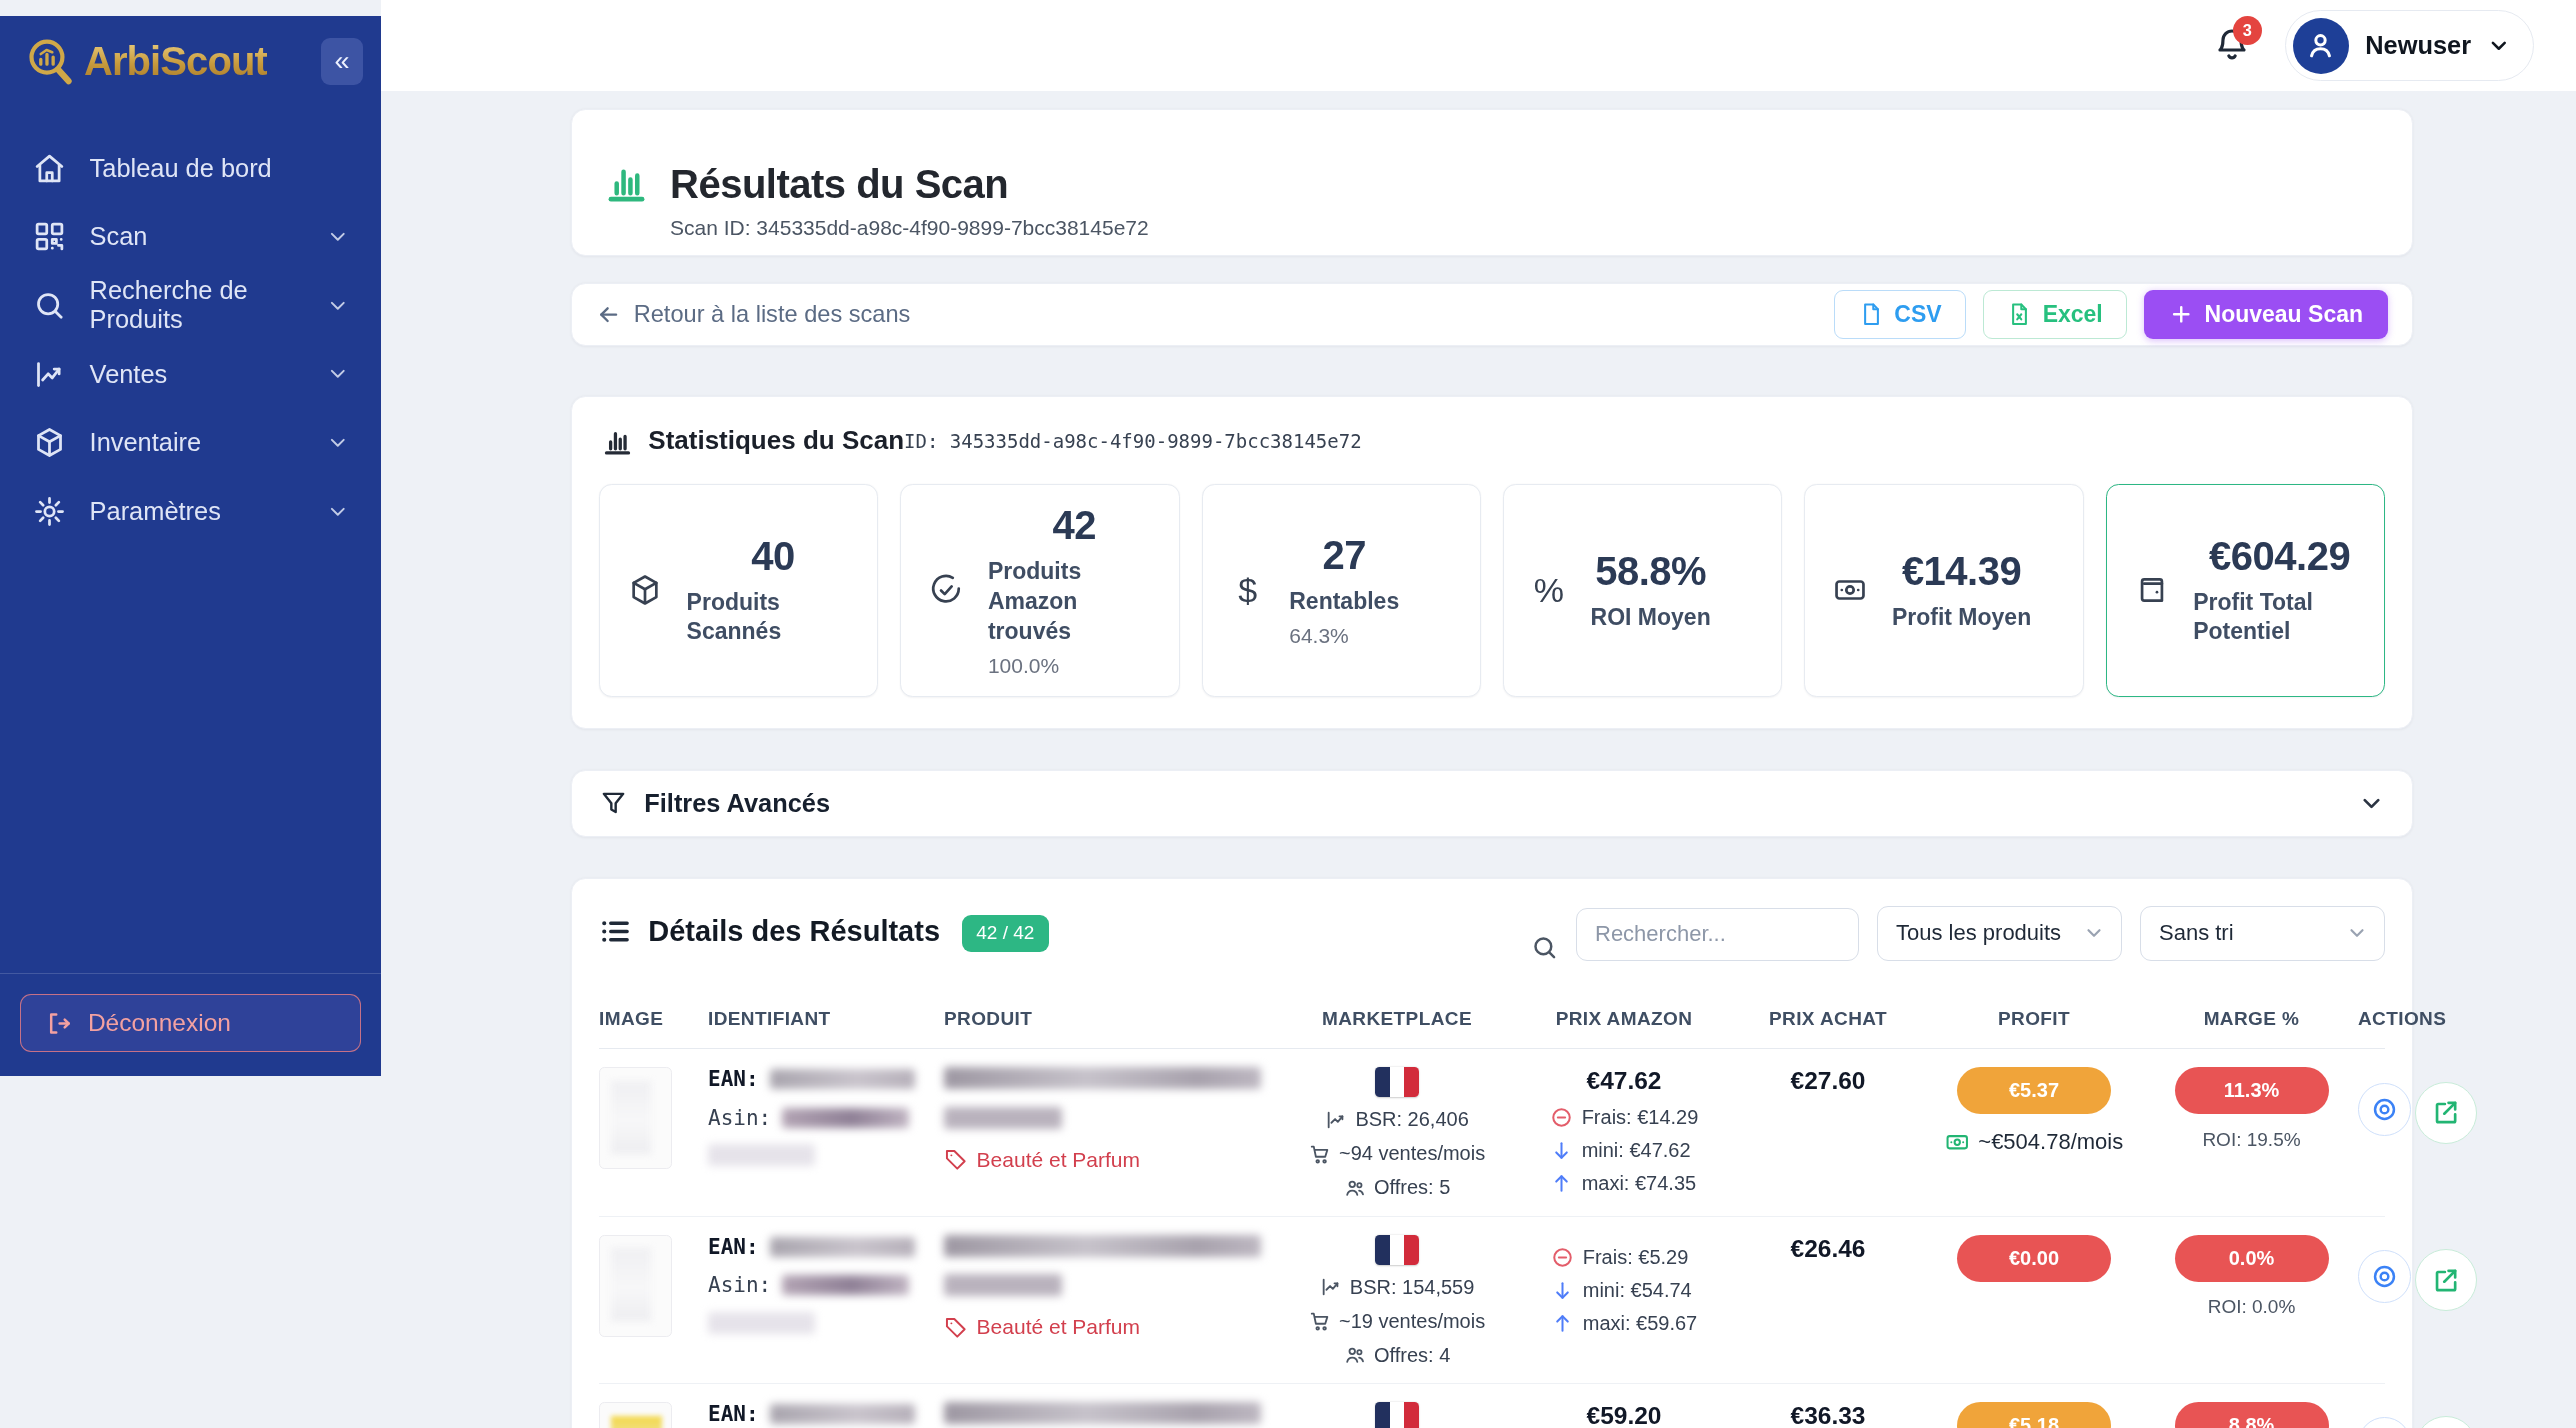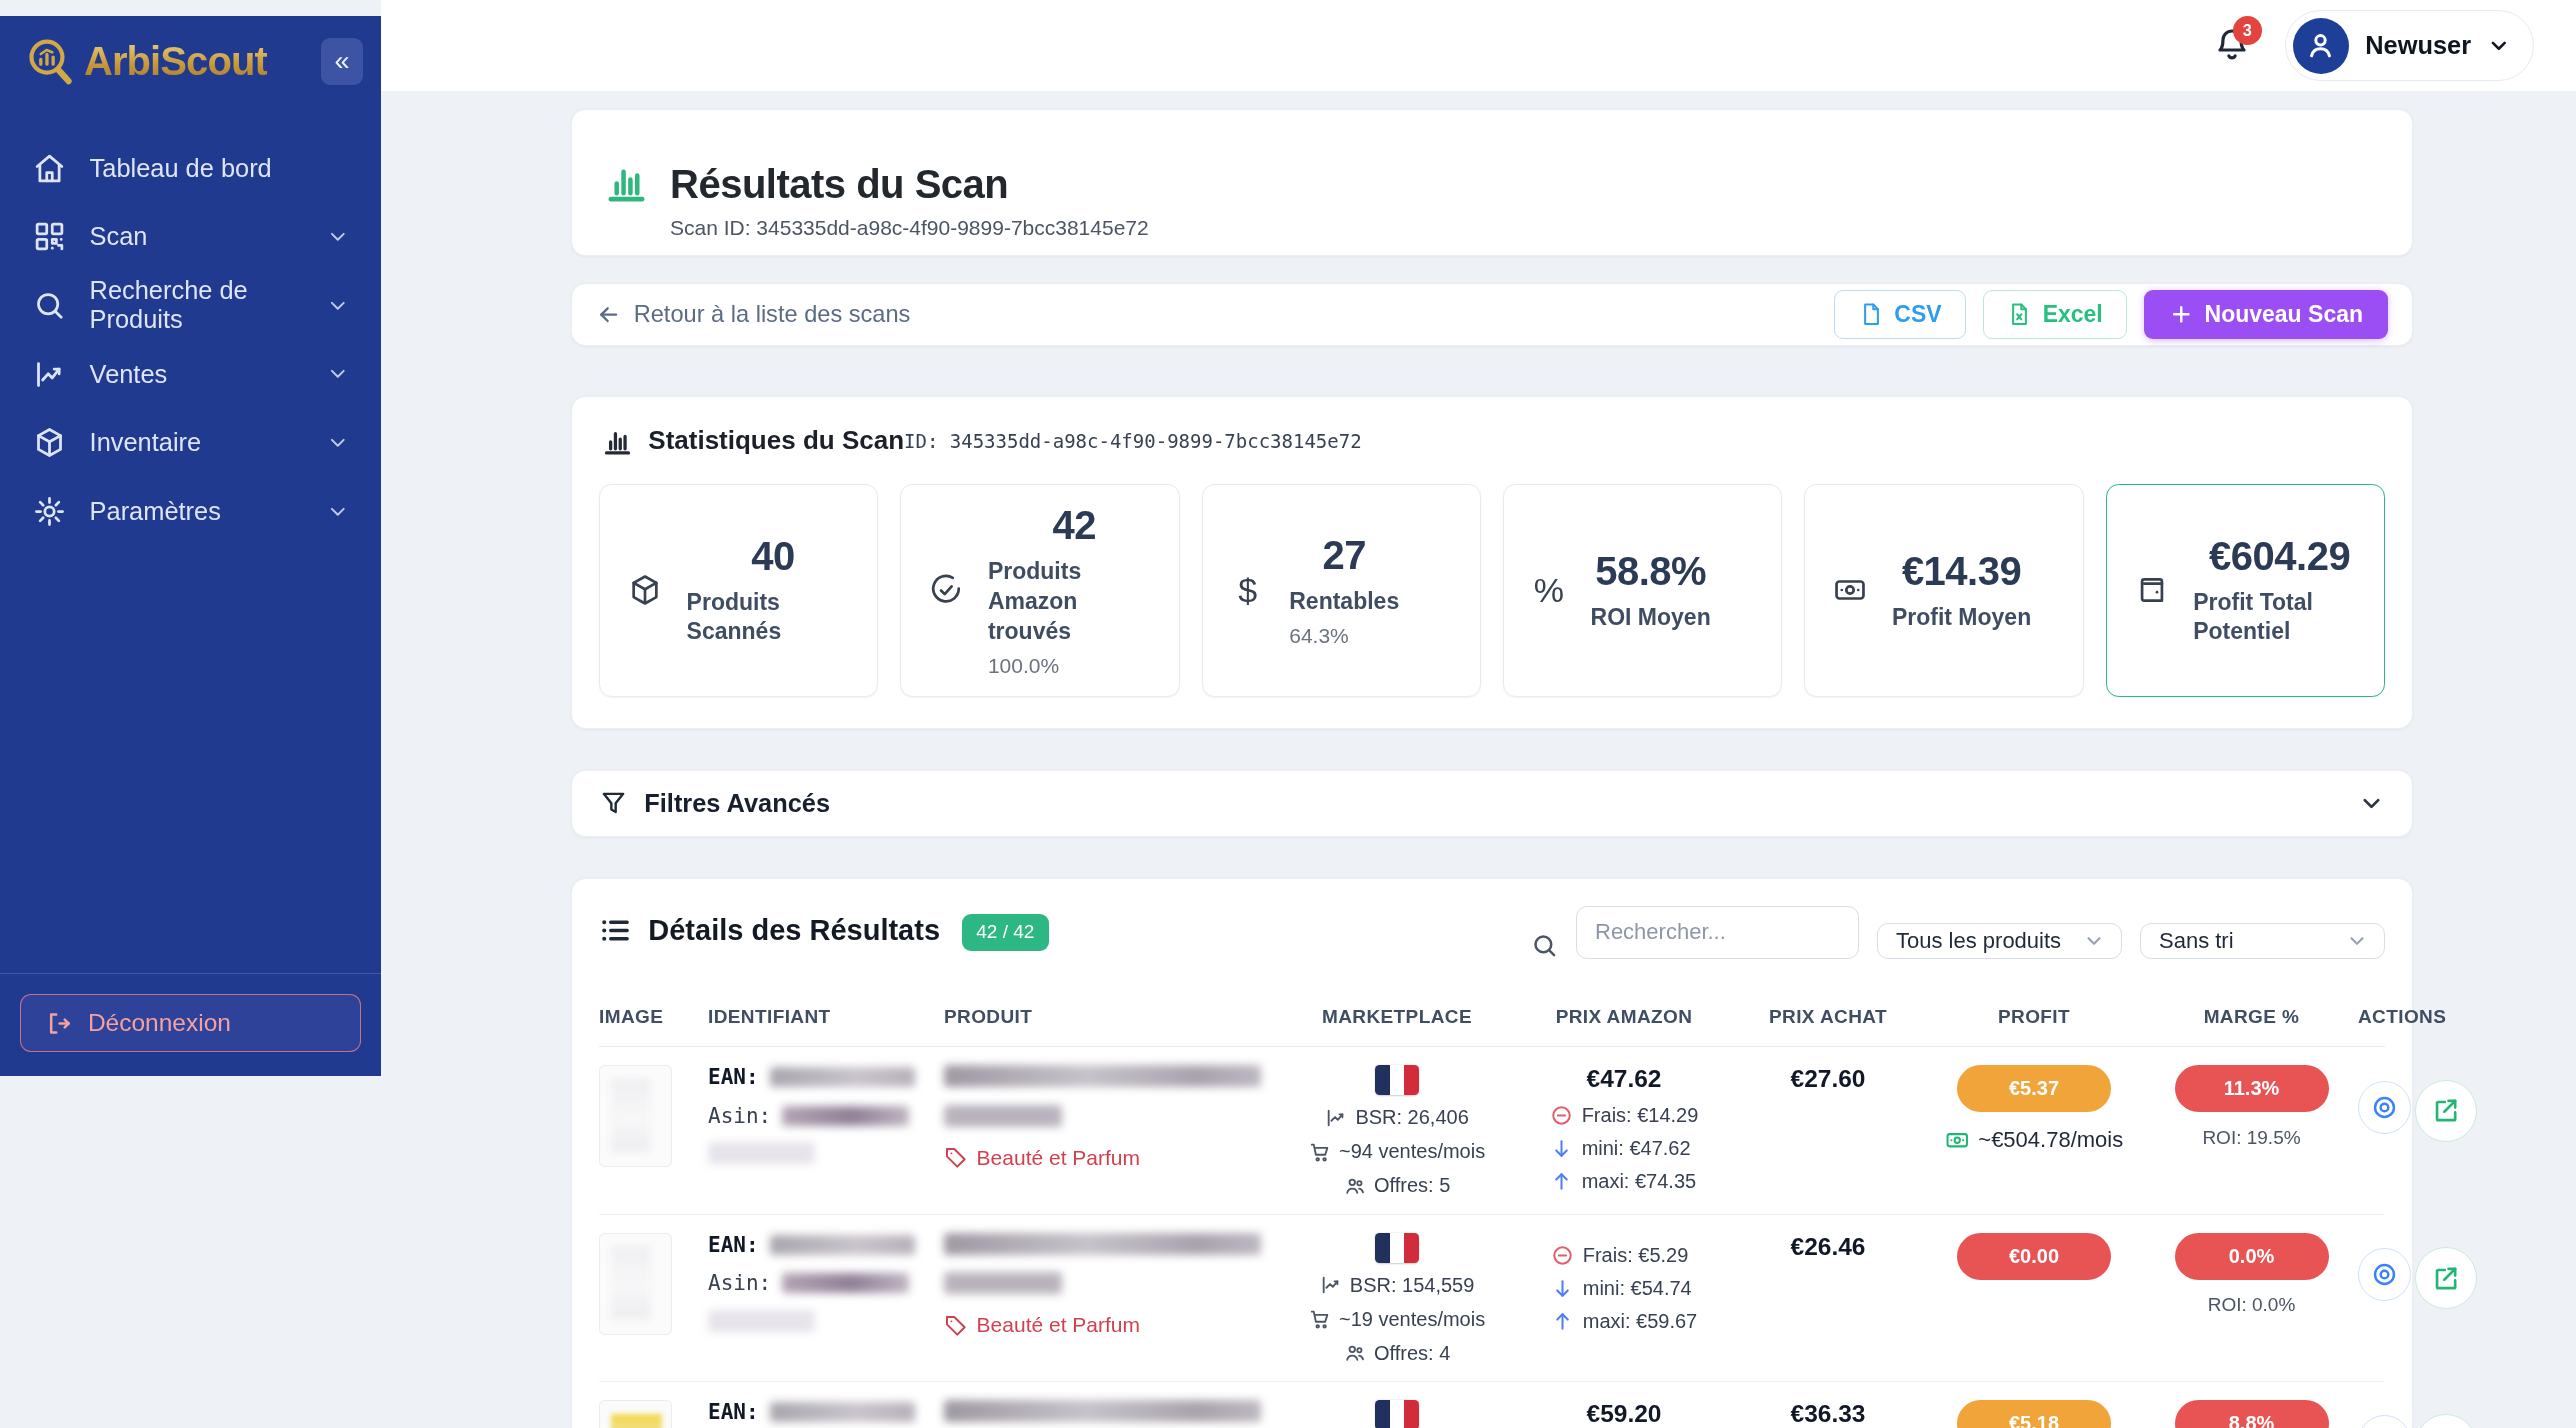--- a/index.html
+++ b/index.html
@@ -100,21 +100,21 @@
   .results-head { display:flex; align-items:center; }
   .results-title-wrap { display:flex; align-items:flex-start; gap:16.3px; }
   .results-title-wrap svg { width:33px; height:33px; stroke:#1f2937; fill:none; stroke-width:2.4; stroke-linecap:round; }
   .results-title { font-size:29px; font-weight:bold; color:#131a24; }
   .count-badge { background:#2db784; color:#fff; font-size:19px; font-weight:normal; border-radius:9px; padding:7.3px 14.5px; margin-left:5.4px; }
   .results-tools { margin-left:auto; display:flex; align-items:flex-end; gap:18px; }
   .search-glyph { width:27px; height:27px; stroke:#4b5563; fill:none; stroke-width:2.2; stroke-linecap:round; }
   .search-input { width:283px; height:53px; border:1.4px solid #d8dee8; border-radius:11px; font-size:22px;
     padding:0 18px; color:#1f2937; outline:none; font-family:inherit; }
   .search-input::placeholder { color:#8d97a8; }
-  .select { display:flex; align-items:center; justify-content:space-between; width:245px; height:36px;
+  .select { display:flex; align-items:center; justify-content:space-between; width:245px; height:55px;
     border:1.4px solid #d8dee8; border-radius:11px; padding:0 16.3px 0 18px; font-size:22px; color:#1f2937;
     background:#fff; cursor:pointer; }
   .select svg { width:22px; height:22px; stroke:#9aa3b2; fill:none; stroke-width:2.4; stroke-linecap:round; stroke-linejoin:round; }
 
   
   .tgrid { display:grid; grid-template-columns:100px 227px 335px 218px 218px 172px 222px 195px 1fr; column-gap:9px; align-items:start; }
   .thead { margin-top:31px; padding:16.3px 0 18px; border-bottom:0.9px solid #e6eaf0; }
   .th { font-size:19px; font-weight:bold; color:#3f4e63; letter-spacing:0.4px; }
   .th.center { text-align:center; }
   .trow { padding:18px 0 16.3px; border-bottom:0.9px solid #eef1f5; }

